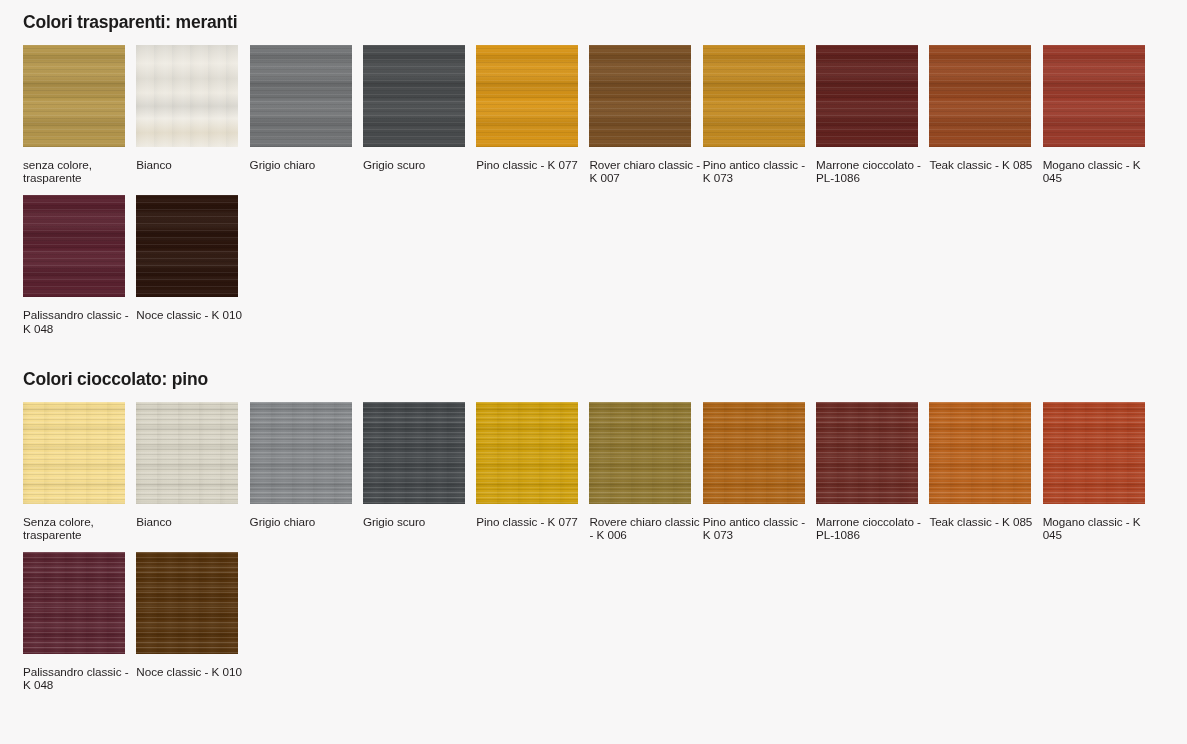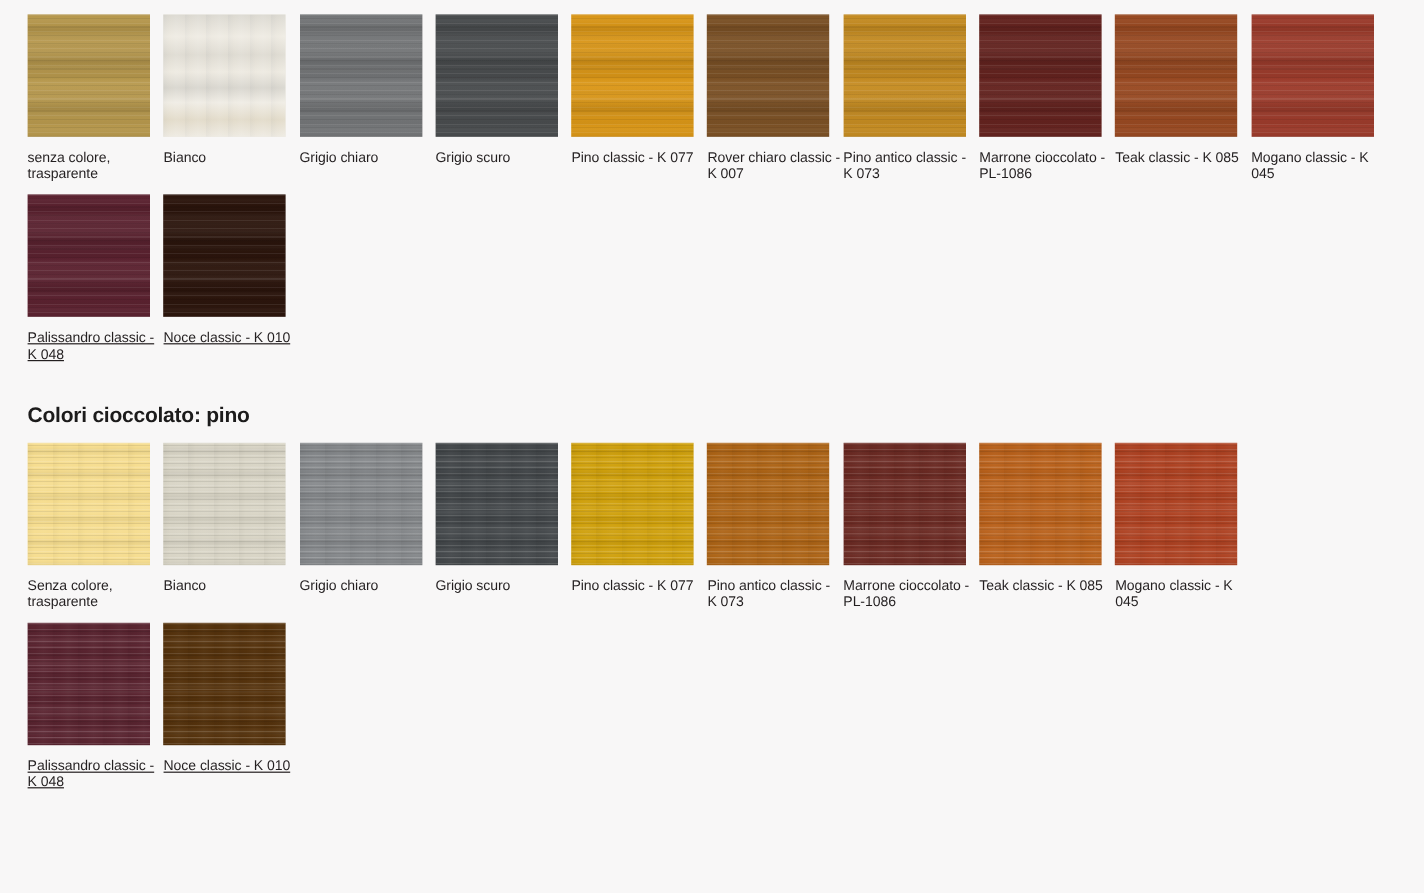--- a/index.html
+++ b/index.html
@@ -148,29 +148,30 @@
   }
 
   .swatch-label {
     font-size: 11.7px;
     line-height: 13.2px;
     color: #231f20;
     margin-top: 11px;
     letter-spacing: -0.05px;
     word-wrap: break-word;
   }
-  .row-2 { margin-top: 11px; text-decoration: underline; }
+  .row-2 { margin-top: 11px; }
   #section-pino { margin-top: 21px; }
 </style>
 </head>
 <body>
 
 <div class="page">
 
   <section class="section" id="section-meranti">
+    <h2 class="section-title">Colori trasparenti: meranti</h2>
     <div class="swatch-grid" id="grid-meranti-row1">
         <div class="swatch-cell">
           <div class="swatch-chip grain-meranti" style="background-color: rgb(185, 154, 78);"></div>
           <div class="swatch-label">senza colore, trasparente</div>
         </div>
         <div class="swatch-cell">
           <div class="swatch-chip grain-mottled" style="background-color: rgb(231, 226, 214);"></div>
           <div class="swatch-label">Bianco</div>
         </div>
         <div class="swatch-cell">
@@ -235,20 +236,24 @@
         </div>
         <div class="swatch-cell">
           <div class="swatch-chip grain-pino" style="background-color: rgb(67, 71, 74);"></div>
           <div class="swatch-label">Grigio scuro</div>
         </div>
         <div class="swatch-cell">
           <div class="swatch-chip grain-pino" style="background-color: rgb(207, 160, 12);"></div>
           <div class="swatch-label">Pino classic - K 077</div>
         </div>
         <div class="swatch-cell">
+          <div class="swatch-chip grain-pino" style="background-color: rgb(142, 118, 48);"></div>
+          <div class="swatch-label">Rovere chiaro classic - K 006</div>
+        </div>
+        <div class="swatch-cell">
           <div class="swatch-chip grain-pino" style="background-color: rgb(173, 100, 22);"></div>
           <div class="swatch-label">Pino antico classic - K 073</div>
         </div>
         <div class="swatch-cell">
           <div class="swatch-chip grain-pino" style="background-color: rgb(107, 42, 35);"></div>
           <div class="swatch-label">Marrone cioccolato - PL-1086</div>
         </div>
         <div class="swatch-cell">
           <div class="swatch-chip grain-pino" style="background-color: rgb(185, 97, 27);"></div>
           <div class="swatch-label">Teak classic - K 085</div>

